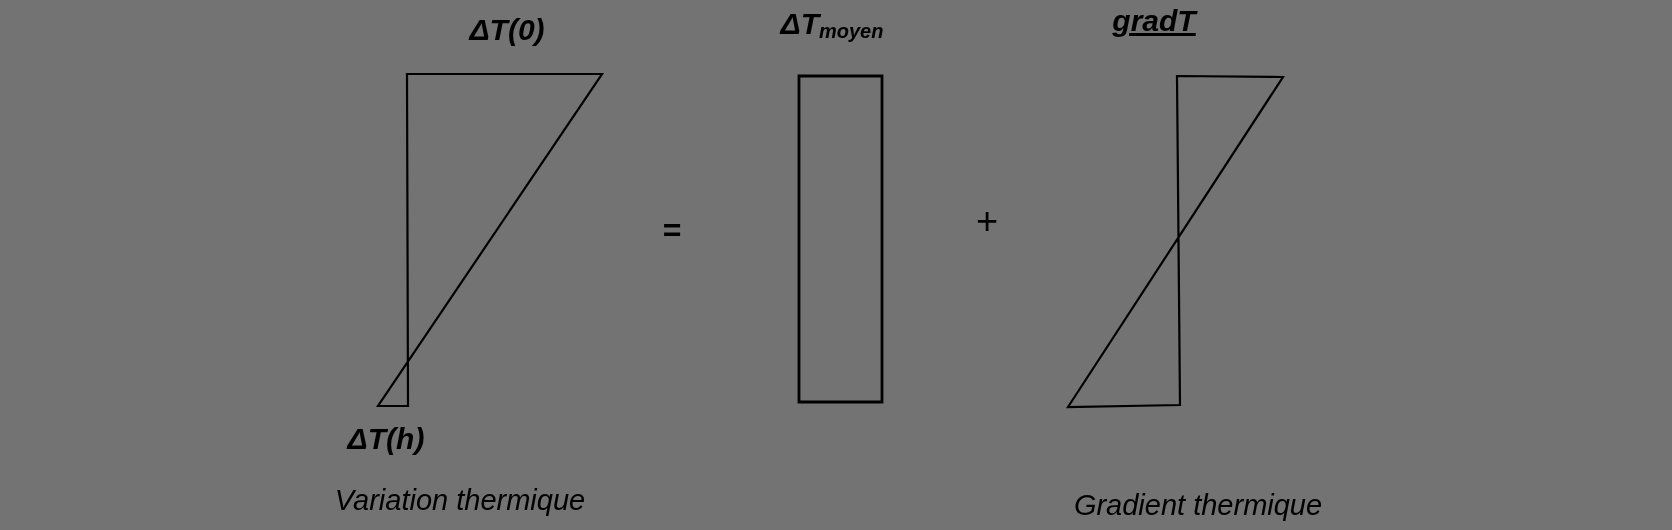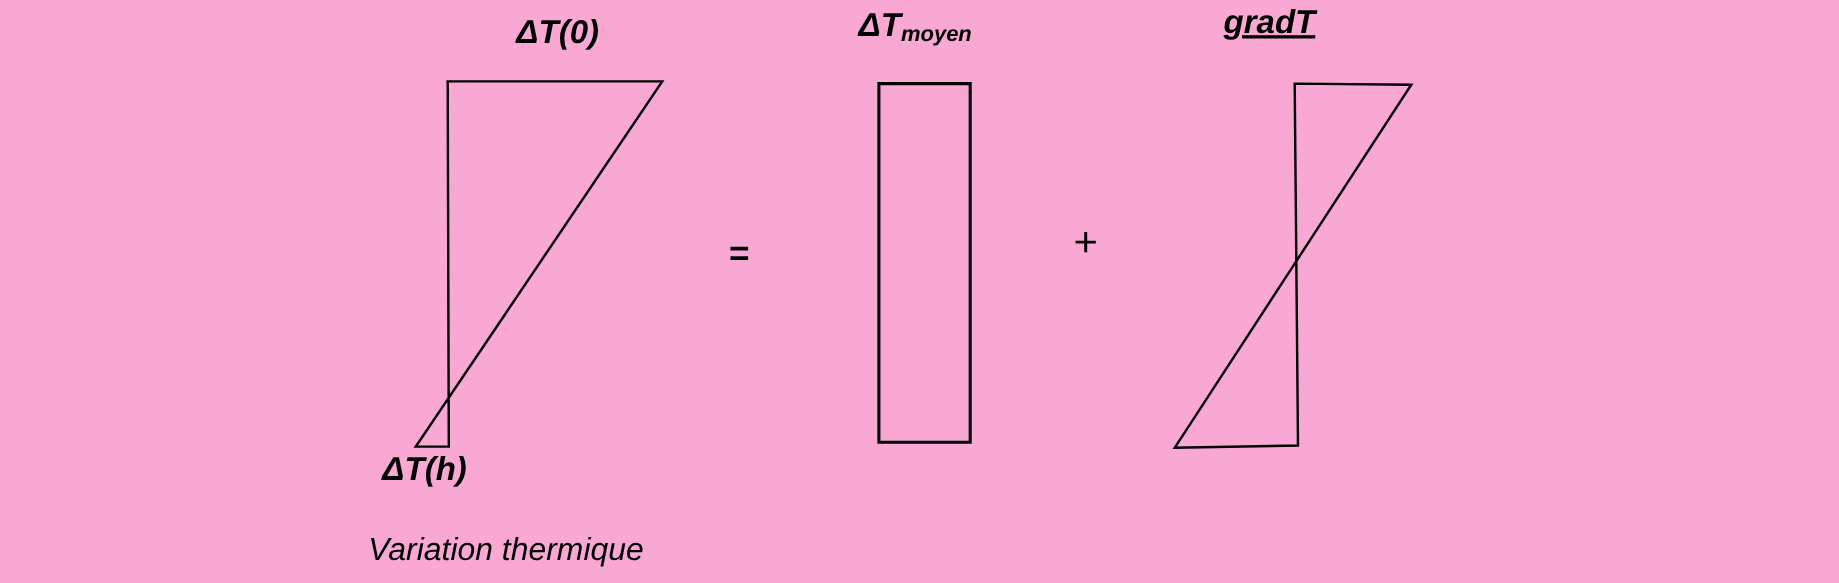--- a/index.html
+++ b/index.html
@@ -4,21 +4,21 @@
 <style>
   html, body {
     margin: 0;
     padding: 0;
     background: #ffffff;
   }
   .canvas {
     position: relative;
     width: 1672px;
     height: 530px;
-    background: #f9a8d4;
+    background: #737373;
     overflow: hidden;
     font-family: "Liberation Sans", sans-serif;
     color: #000000;
   }
   .shapes-layer {
     position: absolute;
     left: 0;
     top: 0;
     width: 1672px;
     height: 530px;
@@ -71,27 +71,28 @@
 <div class="canvas">
 
   <svg class="shapes-layer" viewBox="0 0 1672 530" xmlns="http://www.w3.org/2000/svg">
     <polygon class="profile-stroke" points="407,74 602,74 378,406 408,406"></polygon>
     <polygon class="rect-stroke" points="799,76 882,76 882,402 799,402"></polygon>
     <polygon class="profile-stroke" points="1177,76 1283,77 1068,407 1180,405"></polygon>
   </svg>
 
   <div class="lbl shape-label" style="left:507px; top:13px;">ΔT(0)</div>
 
-  <div class="lbl shape-label" style="left:386px; top:410px;text-align:center;">ΔT(h)</div>
+  <div class="lbl shape-label" style="left:386px; top:422px;text-align:center;">ΔT(h)</div>
 
   <div class="lbl caption" style="left:460px; top:485px;text-align:center;">Variation thermique</div>
 
   <div class="lbl op op-equals" style="left:672px; top:213px;">=</div>
 
   <div class="lbl shape-label" style="left:832px; top:7px;"><span>ΔT</span><span class="subscript">moyen</span></div>
 
 
   <div class="lbl op op-plus" style="left:987px; top:201px;">+</div>
 
   <div class="lbl shape-label" style="left:1154px; top:4px;text-decoration:underline;">gradT</div>
 
+  <div class="lbl caption" style="left:1198px; top:490px;">Gradient thermique</div>
 
 </div>
 
 </body></html>

